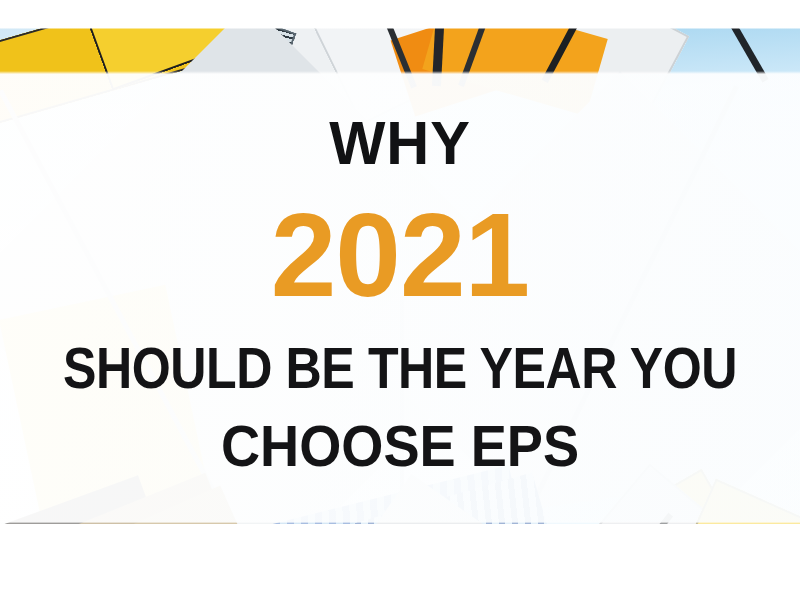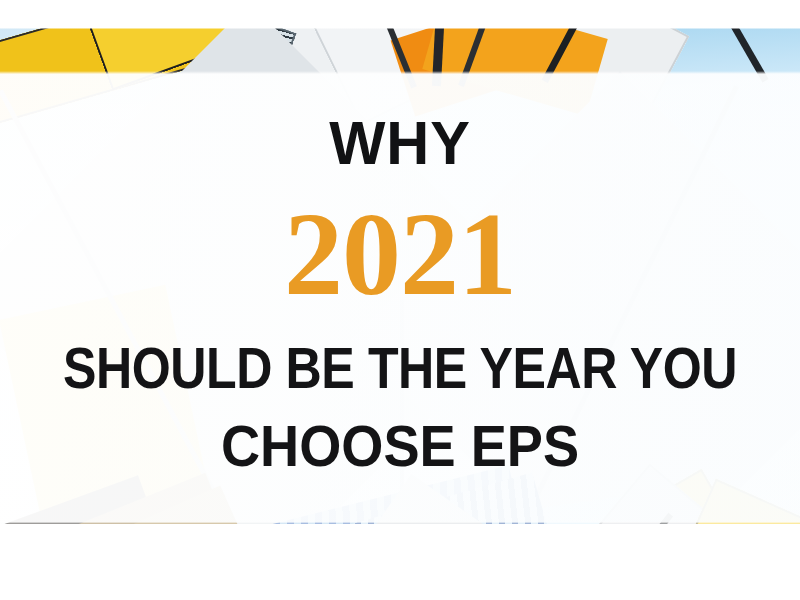--- a/index.html
+++ b/index.html
@@ -100,21 +100,21 @@
 
   
   .text-layer{position:absolute;left:0;top:0;width:800px;height:600px;}
 
   .line{position:absolute;width:800px;text-align:center;
         font-weight:700;line-height:1;white-space:nowrap;}
 
   .l-why{top:112px;font-size:62px;color:#111214;letter-spacing:1px;
          transform:scaleX(.96);}
   .l-year{top:196px;font-size:118px;color:#e99b24;letter-spacing:-1px;
-          transform:scaleX(1.0);font-family:Liberation Serif, serif;}
+          transform:scaleX(1.0);}
   .l-mid{top:340px;font-size:57px;color:#141416;letter-spacing:-.5px;
          transform:scaleX(.88);}
   .l-last{top:418px;font-size:57px;color:#141416;letter-spacing:0px;
           transform:scaleX(.95);}
 </style>
 </head>
 <body>
 
 <div class="slide">
 

